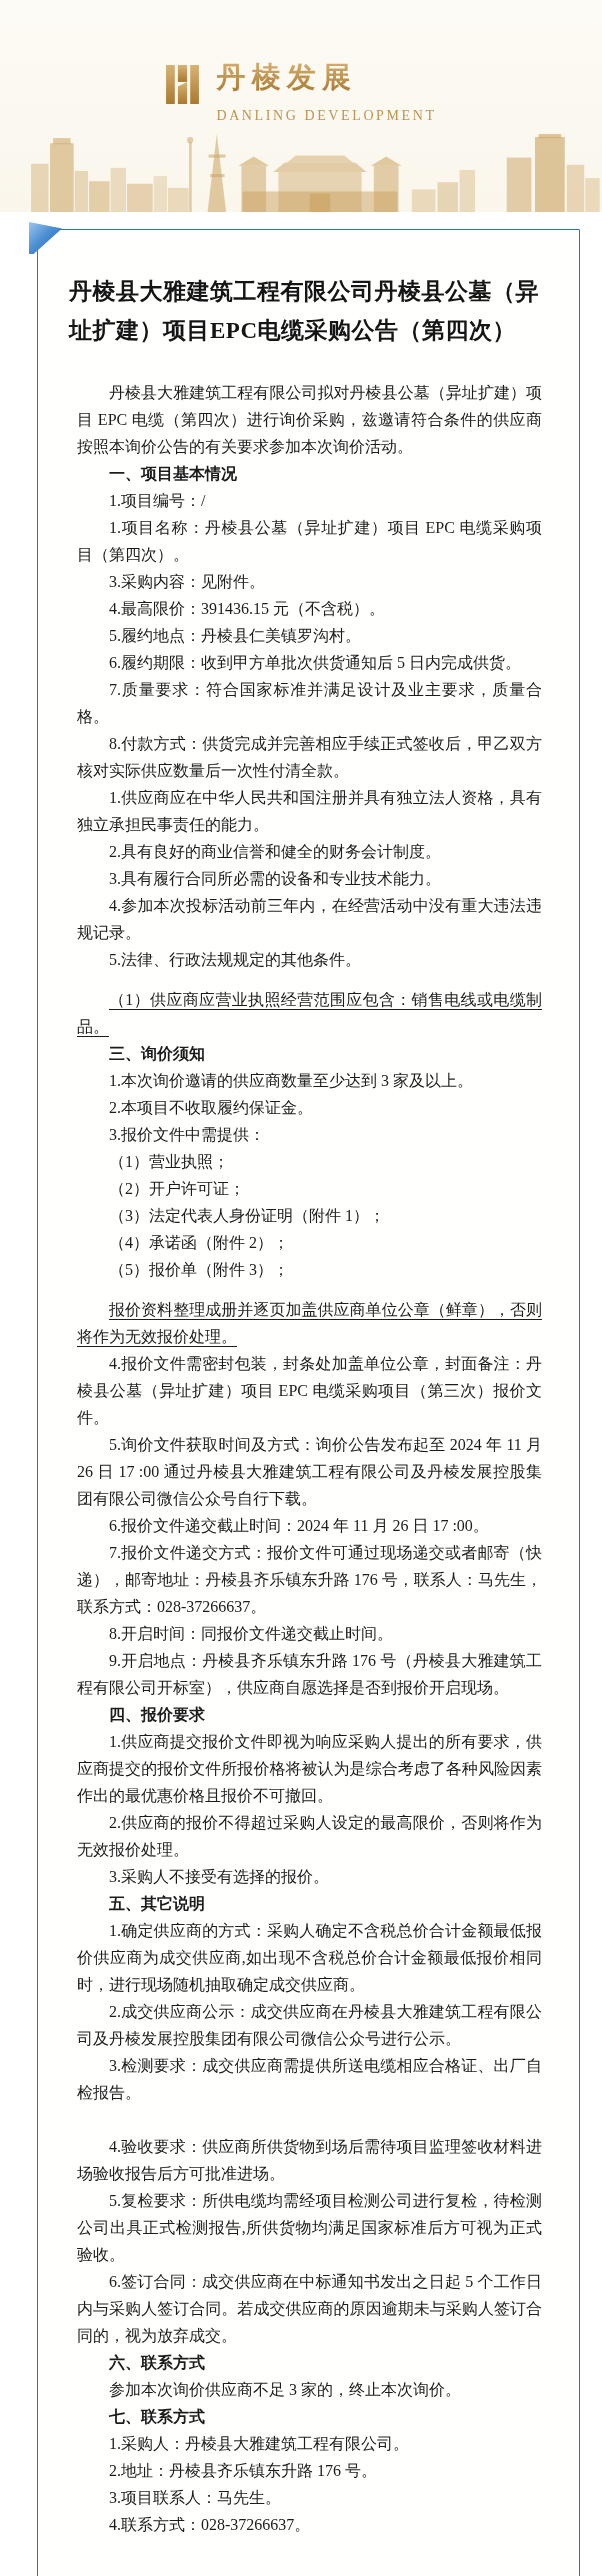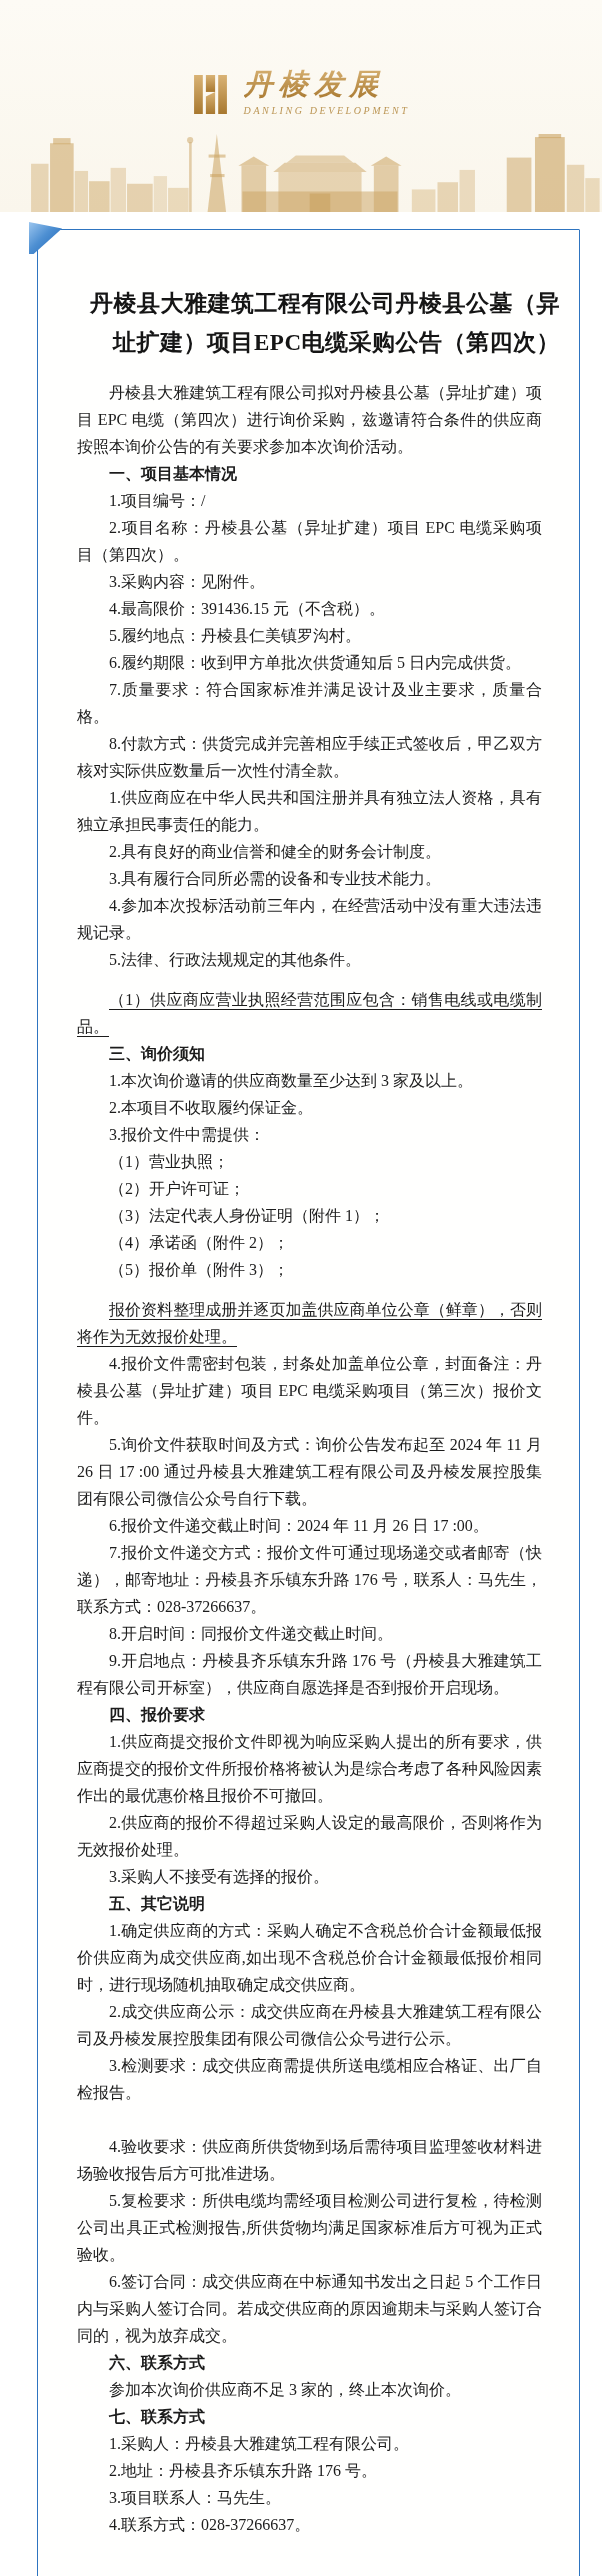--- a/index.html
+++ b/index.html
@@ -9,48 +9,48 @@
     overflow:hidden;
   }
   
   .banner{
     position:absolute;left:0;top:0;width:603px;height:212px;
     background:linear-gradient(#fdfbf5,#faf6ec);
   }
   .skyline{position:absolute;left:0;bottom:0;}
   .logo-row{
     position:absolute;left:0;top:61px;width:603px;height:62px;
-    display:flex;justify-content:center;align-items:center;gap:17px;font-style:italic;
+    display:flex;justify-content:center;align-items:flex-start;gap:17px;
   }
   .logo-mark{margin-top:4.1px;}
   .logo-cn{
     font-size:29px;font-weight:bold;letter-spacing:6.2px;
     background:linear-gradient(#d6b071,#a8782f);
     -webkit-background-clip:text;background-clip:text;color:#b8904a;
     -webkit-text-fill-color:transparent;
     font-family:"Liberation Serif",serif;line-height:33px;
   }
   .logo-en{
-    margin-top:4px;font-size:10px;letter-spacing:2.6px;color:#bb9554;
+    margin-top:14px;font-size:14px;letter-spacing:2.6px;color:#bb9554;
     font-family:"Liberation Serif",serif;text-align:center;
   }
   
   .frame{
     position:absolute;left:37px;top:229px;width:543px;height:2975px;
     border:1.5px solid #2e74c0;border-radius:1px;background:#fffffe;
     box-sizing:border-box;
   }
   .corner-tl{
     position:absolute;left:29px;top:222px;width:33px;height:32px;z-index:4;
     background:linear-gradient(135deg,#9cc6ef 0%,#4d8fd2 45%,#1d64b5 100%);
     clip-path:polygon(0% 0%,100% 20%,14% 100%,0% 100%);
   }
   .doc-title{
     position:absolute;top:42px;left:50%;transform:translateX(-50%);
-    width:479px;margin:12px;text-align:right;
+    width:479px;margin:0;text-align:left;
     font-size:23px;line-height:39px;font-weight:bold;letter-spacing:0.5px;color:#151515;
   }
   .doc-body{
     position:absolute;top:149px;left:39px;width:465px;
     font-size:16px;line-height:27px;text-align:justify;
   }
   .para{text-indent:32px;}
   .heading{text-indent:32px;font-weight:bold;font-family:"Liberation Sans","DejaVu Sans",sans-serif;font-size:16px;}
   .uline{text-decoration:underline;text-underline-offset:3.6px;text-decoration-thickness:1px;margin-top:13px;}
   .gap{height:27px;}
@@ -116,21 +116,21 @@
 
 <div class="corner-tl"></div>
 
 <section class="frame">
   <h1 class="doc-title">丹棱县大雅建筑工程有限公司丹棱县公墓（异址扩建）项目EPC电缆采购公告（第四次）</h1>
 
   <div class="doc-body" id="docBody">
       <div class="para">丹棱县大雅建筑工程有限公司拟对丹棱县公墓（异址扩建）项目 EPC 电缆（第四次）进行询价采购，兹邀请符合条件的供应商按照本询价公告的有关要求参加本次询价活动。</div>
       <div class="heading">一、项目基本情况</div>
       <div class="para">1.项目编号：/</div>
-      <div class="para">2.项目名称：丹棱县公墓（异址扩建）项目 EPC 电缆采购项目（第四次）。</div>
+      <div class="para">1.项目名称：丹棱县公墓（异址扩建）项目 EPC 电缆采购项目（第四次）。</div>
       <div class="para">3.采购内容：见附件。</div>
       <div class="para">4.最高限价：391436.15 元（不含税）。</div>
       <div class="para">5.履约地点：丹棱县仁美镇罗沟村。</div>
       <div class="para">6.履约期限：收到甲方单批次供货通知后 5 日内完成供货。</div>
       <div class="para">7.质量要求：符合国家标准并满足设计及业主要求，质量合格。</div>
       <div class="para">8.付款方式：供货完成并完善相应手续正式签收后，甲乙双方核对实际供应数量后一次性付清全款。</div>
       <div class="para">1.供应商应在中华人民共和国注册并具有独立法人资格，具有独立承担民事责任的能力。</div>
       <div class="para">2.具有良好的商业信誉和健全的财务会计制度。</div>
       <div class="para">3.具有履行合同所必需的设备和专业技术能力。</div>
       <div class="para">4.参加本次投标活动前三年内，在经营活动中没有重大违法违规记录。</div>

